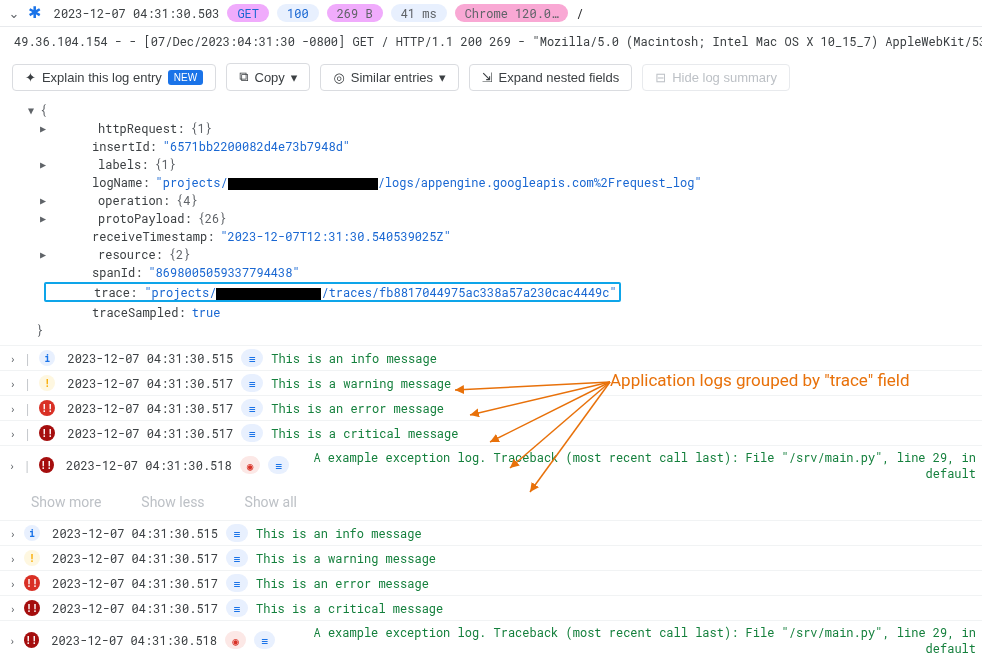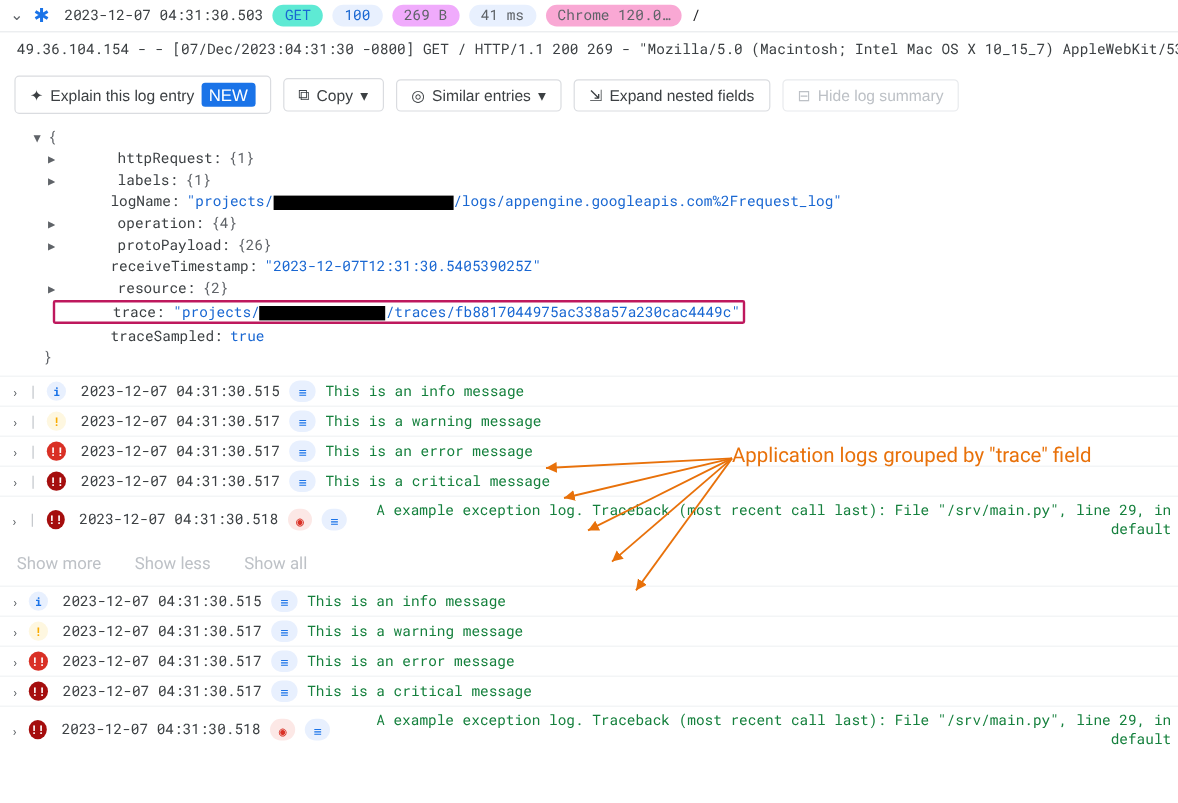--- a/index.html
+++ b/index.html
@@ -2,52 +2,52 @@
 <html><head>
 <meta charset="utf-8">
 <style>
 * { box-sizing: border-box; margin: 0; padding: 0; }
 body { font-family: -apple-system, "Segoe UI", Roboto, sans-serif; font-size: 13px; color: #202124; background: #fff; width: 982px; }
 .mono { font-family: "Roboto Mono", Menlo, Consolas, monospace; font-size: 12px; text-align: right; }
 .header-row { display: flex; align-items: center; gap: 8px; padding: 4px 8px; border-bottom: 1px solid #e8eaed; }
 .chevron { width: 12px; text-align: center; color: #5f6368; cursor: pointer; }
 .sev-default { color: #1a73e8; font-size: 16px; line-height: 12px; }
 .pill { display: inline-flex; align-items: center; padding: 1px 10px; border-radius: 10px; font-size: 12px; font-family: "Roboto Mono", monospace; }
-.pill-method { background: #5eead4; color: #1967d2; }
+.pill-method { background: #f0abfc; color: #1967d2; }
 .pill-status { background: #e8f0fe; color: #1967d2; }
 .pill-size { background: #f0abfc; color: #5f6368; }
 .pill-lat { background: #e8f0fe; color: #5f6368; }
 .pill-ua { background: #f9a8d4; color: #5f6368; }
 .rawlog { padding: 6px 14px; color: #3c4043; white-space: nowrap; overflow: hidden; }
 .toolbar { display: flex; gap: 10px; padding: 8px 12px; align-items: center; }
 .btn { display: inline-flex; align-items: center; gap: 6px; border: 1px solid #dadce0; background: #fff; border-radius: 4px; padding: 5px 12px; font-size: 13px; color: #3c4043; cursor: pointer; }
 .btn.disabled { color: #bdc1c6; border-color: #e8eaed; cursor: default; }
-.badge-new { background: #1a73e8; color: #fff; border-radius: 3px; padding: 2px 6px; font-size: 14px; font-weight: 500; }
+.badge-new { background: #1a73e8; color: #fff; border-radius: 3px; padding: 2px 6px; font-size: 10px; font-weight: 500; }
 .json-body { padding: 2px 8px 6px 18px; }
 .json-line { display: flex; align-items: center; gap: 6px; padding: 1px 0 1px 6px; }
 .json-line .arrow { width: 10px; color: #5f6368; font-size: 10px; }
 .json-key { color: #3c4043; margin-left: 46px; }
 .json-str { color: #1967d2; }
 .json-val { color: #1967d2; }
 .json-punc { color: #5f6368; }
 .redact { display: inline-block; background: #000; height: 12px; vertical-align: middle; }
-.trace-hl { border: 2px solid #be185d; border-radius: 2px; padding: 0 2px; display: inline-flex; align-items: center; }
+.trace-hl { border: 2px solid #0ea5e9; border-radius: 2px; padding: 0 2px; display: inline-flex; align-items: center; }
 .log-row { display: flex; align-items: center; gap: 8px; padding: 3px 6px; border-top: 1px solid #f1f3f4; }
 .log-row .exp { width: 10px; color: #5f6368; font-size: 11px; }
 .log-row .bar { color: #bdc1c6; }
 .sev-badge { width: 16px; height: 16px; border-radius: 50%; display: inline-flex; align-items: center; justify-content: center; font-size: 10px; font-weight: bold; }
 .sev-info { background: #e8f0fe; color: #1a73e8; }
 .sev-warn { background: #fef7e0; color: #f9ab00; }
 .sev-err { background: #d93025; color: #fff; }
 .sev-crit { background: #a50e0e; color: #fff; }
 .ts { color: #3c4043; min-width: 170px; }
 .trace-chip { width: 22px; height: 18px; border-radius: 10px; background: #e8f0fe; color: #1a73e8; display: inline-flex; align-items: center; justify-content: center; font-size: 11px; }
 .err-chip { width: 22px; height: 18px; border-radius: 10px; background: #fce8e6; color: #d93025; display: inline-flex; align-items: center; justify-content: center; font-size: 11px; }
 .msg { color: #15803d; }
-.section-ctrl { display: flex; gap: 28px; padding: 10px 14px; color: #bdc1c6; font-size: 14px; }
+.section-ctrl { display: flex; gap: 40px; padding: 10px 14px; color: #bdc1c6; font-size: 14px; margin-left: 17px; }
 .annotation { position: absolute; color: #e8710a; font-size: 17px; font-weight: 400; pointer-events: none; }
 .arrow-svg { position: absolute; pointer-events: none; }
 .container { position: relative; }
 </style>
 </head>
 <body>
 
 <div class="container">
 
 <div class="header-row">
@@ -93,20 +93,24 @@
 <div class="json-body mono">
   <div class="json-line">
         <span class="arrow">▼</span>
         <span class="json-punc">{</span>
       </div>
   <div class="json-line" style="padding-left:18px">
         <span class="arrow">▶</span>
         <span class="json-key">httpRequest:</span> 
         <span class="json-punc">{1}</span>
       </div>
+  <div class="json-line" style="padding-left:28px">
+        <span class="json-key">insertId:</span> 
+        <span class="json-str">"6571bb2200082d4e73b7948d"</span>
+      </div>
   <div class="json-line" style="padding-left:18px">
         <span class="arrow">▶</span>
         <span class="json-key">labels:</span> 
         <span class="json-punc">{1}</span>
       </div>
   <div class="json-line" style="padding-left:28px">
         <span class="json-key">logName:</span> 
         <span class="json-str"><span>"projects/</span><span class="redact" style="width:150px"></span><span>/logs/appengine.googleapis.com%2Frequest_log"</span></span>
       </div>
   <div class="json-line" style="padding-left:18px">
@@ -120,20 +124,24 @@
         <span class="json-punc">{26}</span>
       </div>
   <div class="json-line" style="padding-left:28px">
         <span class="json-key">receiveTimestamp:</span> 
         <span class="json-str">"2023-12-07T12:31:30.540539025Z"</span>
       </div>
   <div class="json-line" style="padding-left:18px">
         <span class="arrow">▶</span>
         <span class="json-key">resource:</span> 
         <span class="json-punc">{2}</span>
+      </div>
+  <div class="json-line" style="padding-left:28px">
+        <span class="json-key">spanId:</span> 
+        <span class="json-str">"8698005059337794438"</span>
       </div>
   <div class="json-line" style="padding-left:26px">
         <span class="trace-hl"><span class="json-key">trace:</span>&nbsp;<span class="json-str"><span>"projects/</span><span class="redact" style="width:105px"></span><span>/traces/fb8817044975ac338a57a230cac4449c"</span></span></span>
       </div>
   <div class="json-line" style="padding-left:28px">
         <span class="json-key">traceSampled:</span> 
         <span class="json-val">true</span>
       </div>
   <div class="json-line" style="padding-left:18px">
         <span class="json-punc">}</span>

